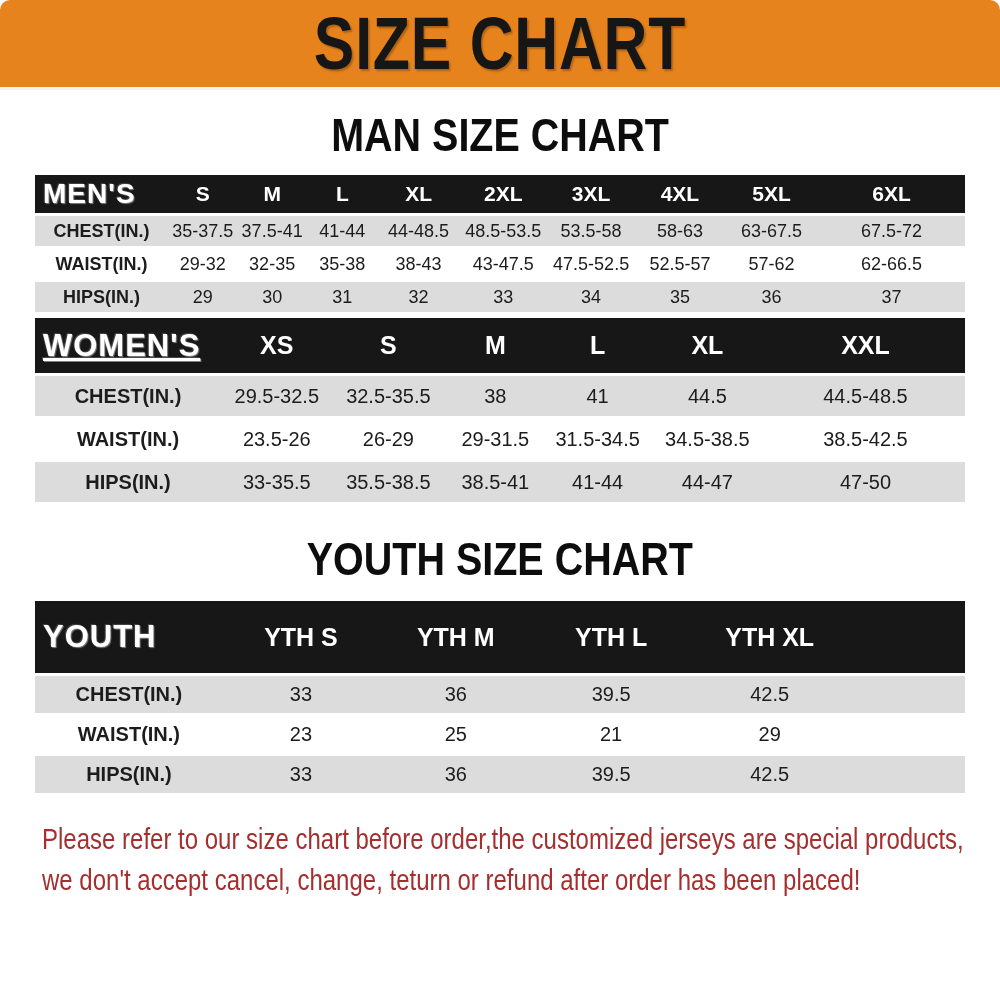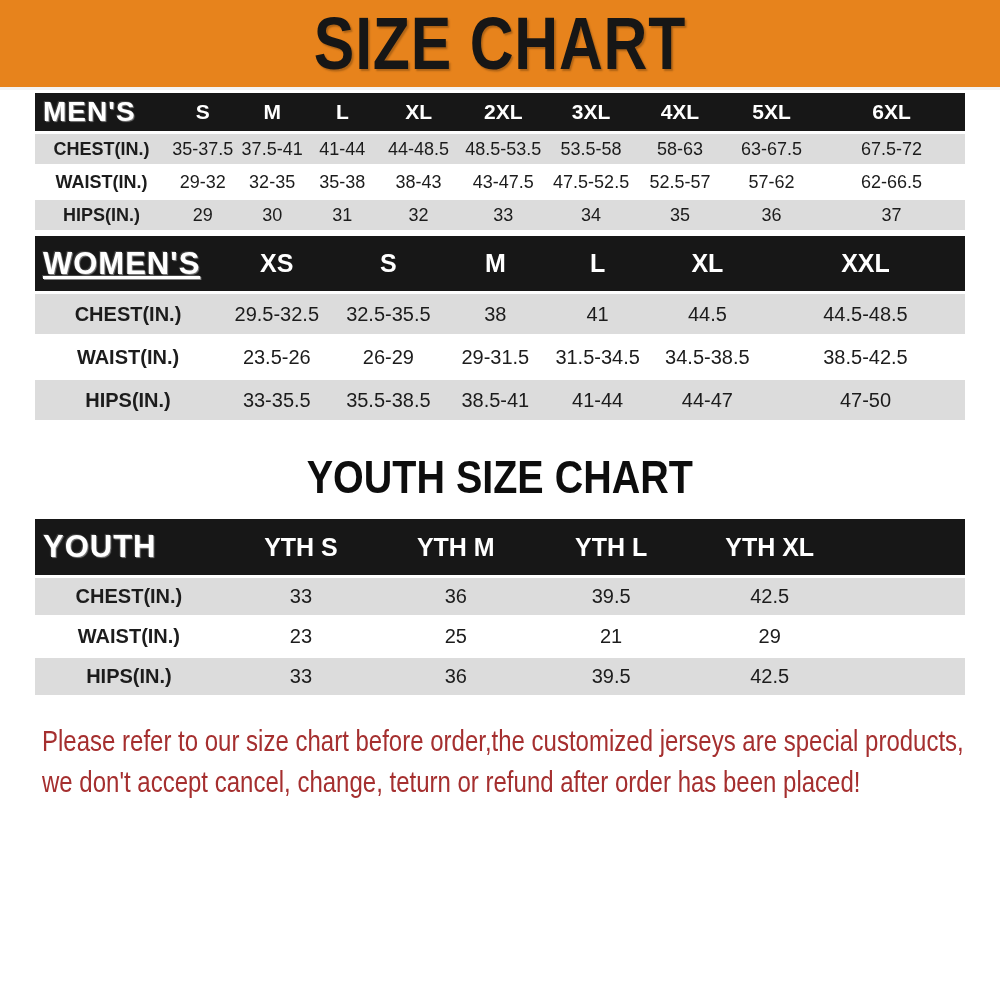--- a/index.html
+++ b/index.html
@@ -2,20 +2,21 @@
 <html style="--banner-bg: #E7831C; --header-bar: #171717; --stripe: #DCDCDC; --footer-text: #A52F2F;"><head>
 <meta charset="utf-8">
 <style>
   * { margin:0; padding:0; box-sizing:border-box; }
   html,body { background:#ffffff; }
   .page {
     width:1000px; height:1000px; margin:0 auto; overflow:hidden;
     background:#ffffff;
     font-family:"Liberation Sans", sans-serif;
     position:relative;
+    border-radius:10px;
   }
   
   .banner {
     height:90px; width:100%;
     background:var(--banner-bg,#E7831C);
     display:flex; align-items:center; justify-content:center;
     border-bottom:3px solid #f3f3f3;
   }
   .banner h1 {
     font-size:74px; font-weight:800; color:#161616;
@@ -60,21 +61,21 @@
   table.size-table tbody th { font-weight:700; }
   
   .table-men thead th { height:38px; font-size:21px; }
   .table-men thead th:first-child { font-size:28px; }
   .table-men tbody th, .table-men tbody td { height:30px; font-size:18px; }
   
   .table-women thead th { height:55px; font-size:25px; }
   .table-women thead th:first-child { font-size:31px;text-decoration:underline; }
   .table-women tbody th, .table-women tbody td { height:40px; font-size:20px; }
   
-  .table-youth thead th { height:56px; font-size:25px; }
+  .table-youth thead th { height:72px; font-size:25px; }
   .table-youth thead th:first-child { font-size:31px; }
   .table-youth tbody th, .table-youth tbody td { height:37px; font-size:20px; }
   
   .footer { margin-top:22px; padding-left:42px; color:var(--footer-text,#A52F2F); }
   .footer p {
     font-size:30px; font-weight:400; line-height:1.38; white-space:nowrap;
     transform:scaleX(0.80); transform-origin:left center;
   }
 </style>
 </head>
@@ -82,20 +83,23 @@
 
 <div class="page">
 
   <header class="banner">
     <h1>SIZE CHART</h1>
   </header>
 
   <main>
 
     <section>
+      <h2 class="section-title men">
+        <span>MAN SIZE CHART</span>
+      </h2>
       <table class="size-table table-men">
           <colgroup>
             <col style="width: 14.3%;">
             <col style="width: 7.5%;">
             <col style="width: 7.4%;">
             <col style="width: 7.7%;">
             <col style="width: 8.7%;">
             <col style="width: 9.5%;">
             <col style="width: 9.4%;">
             <col style="width: 9.7%;">

